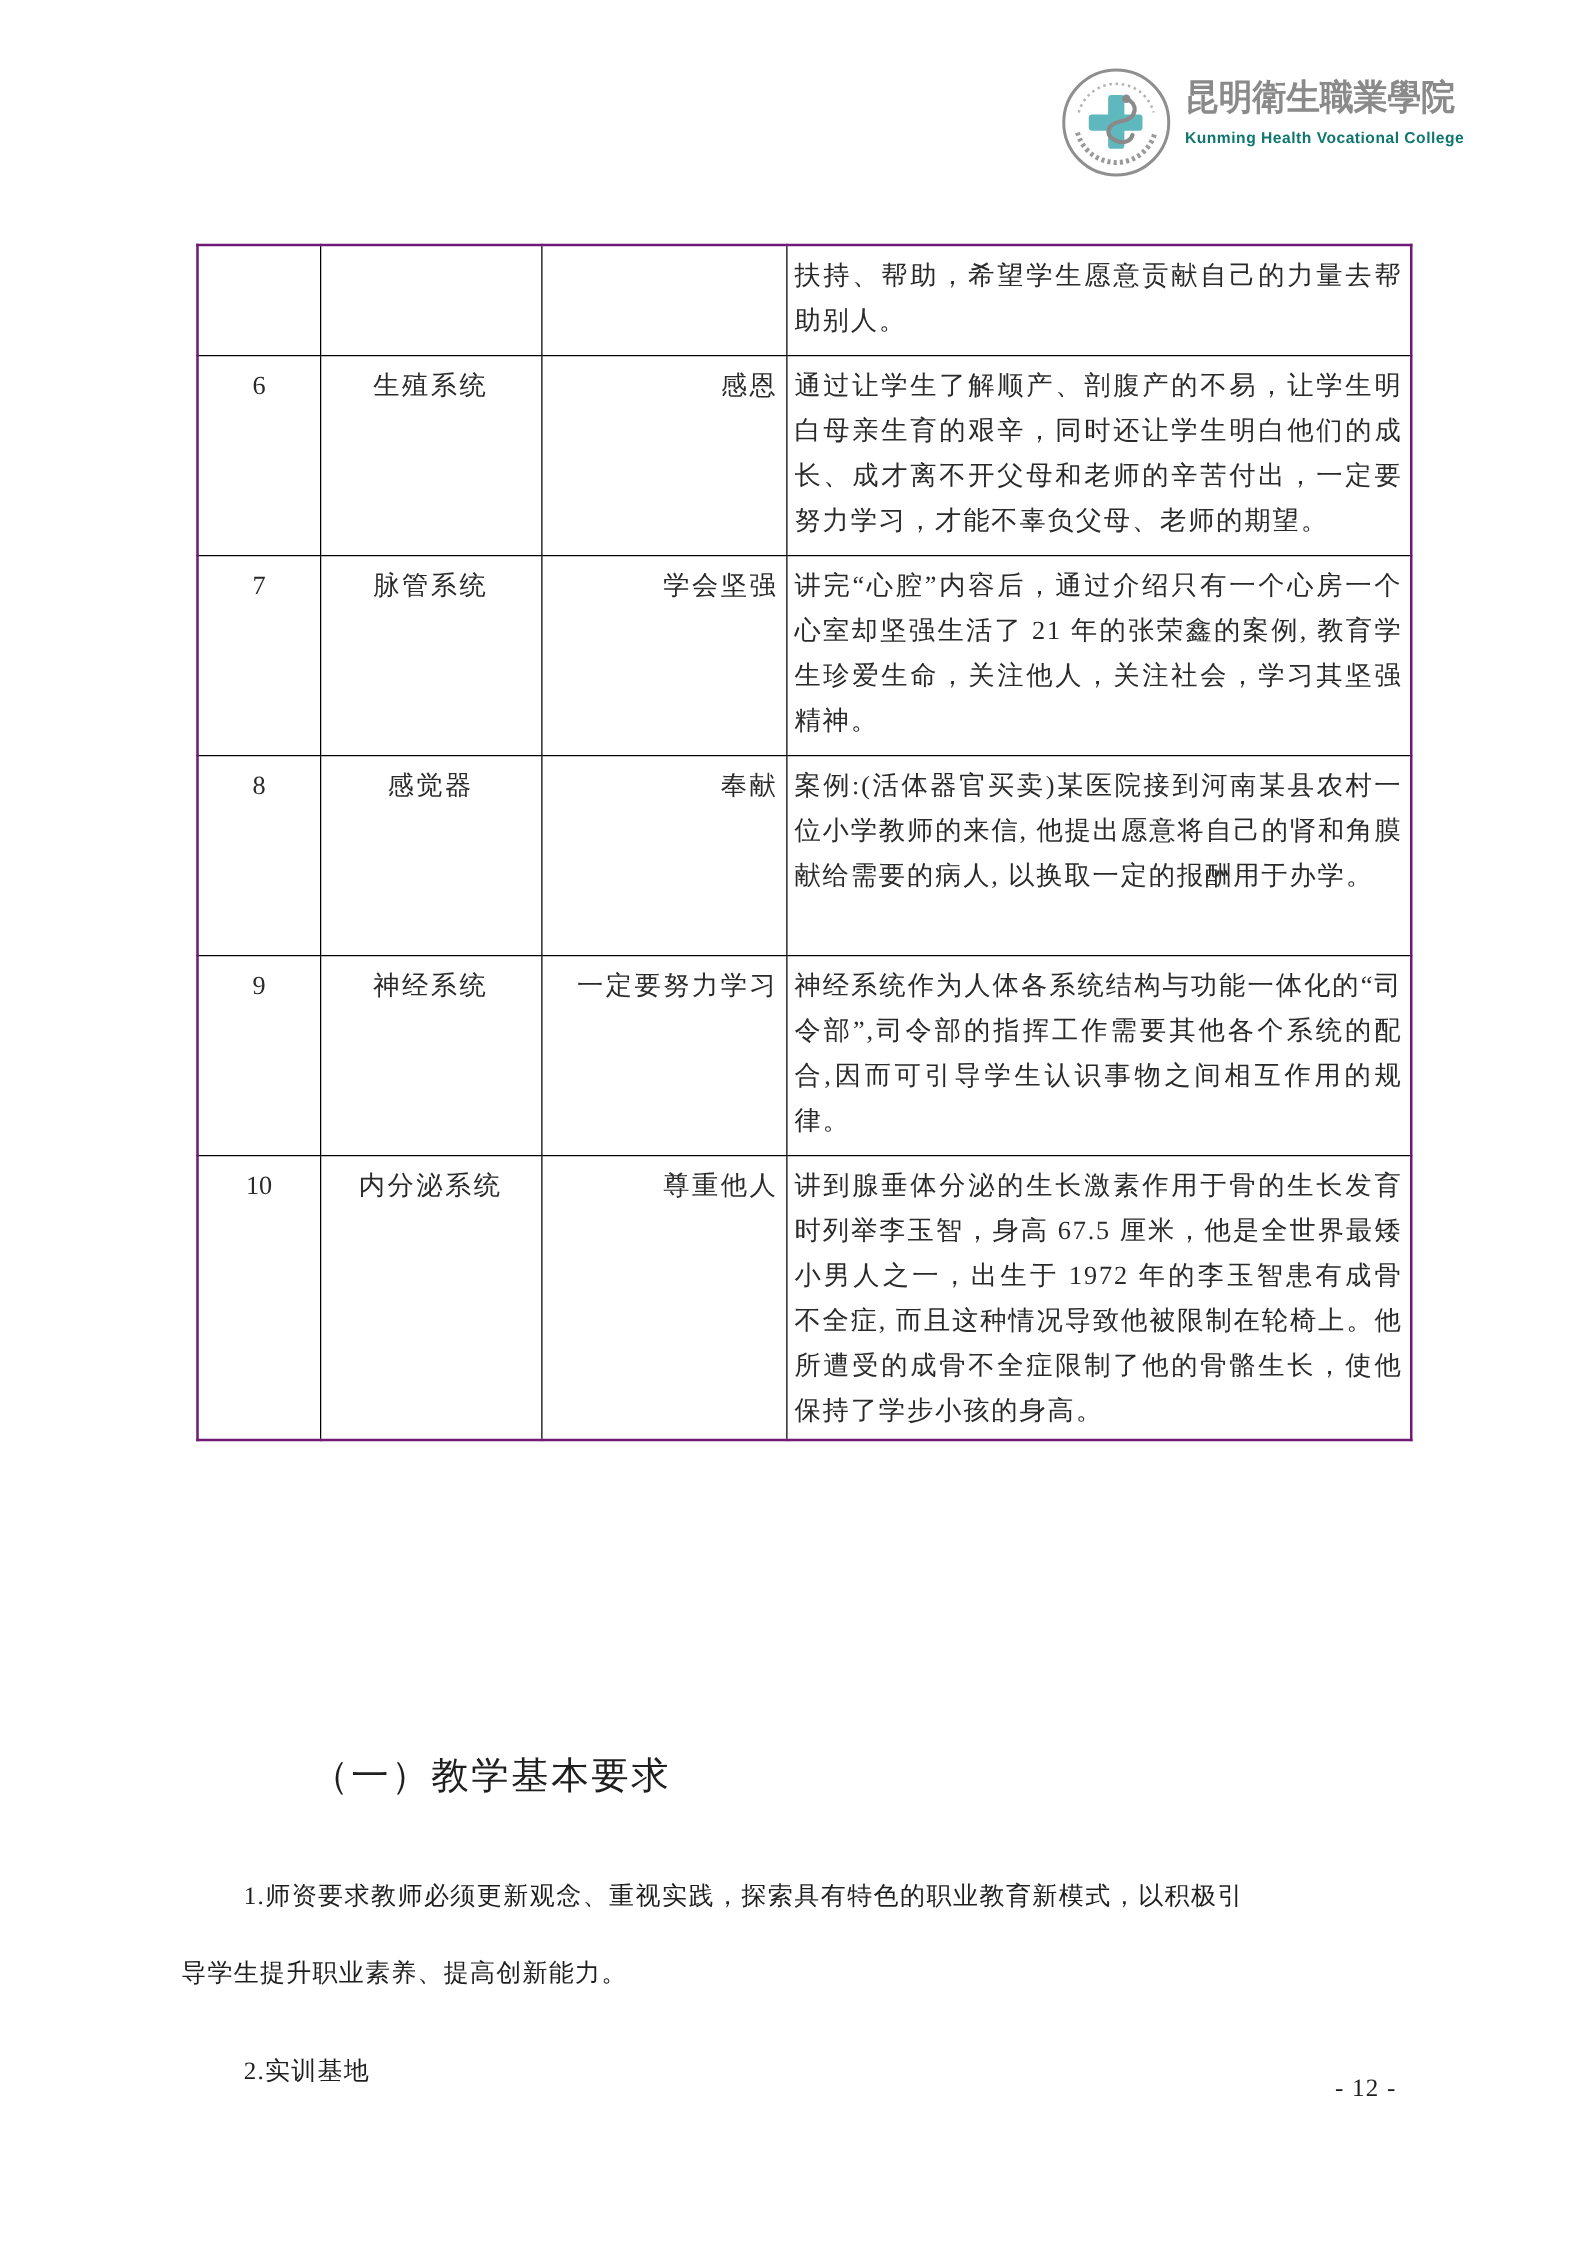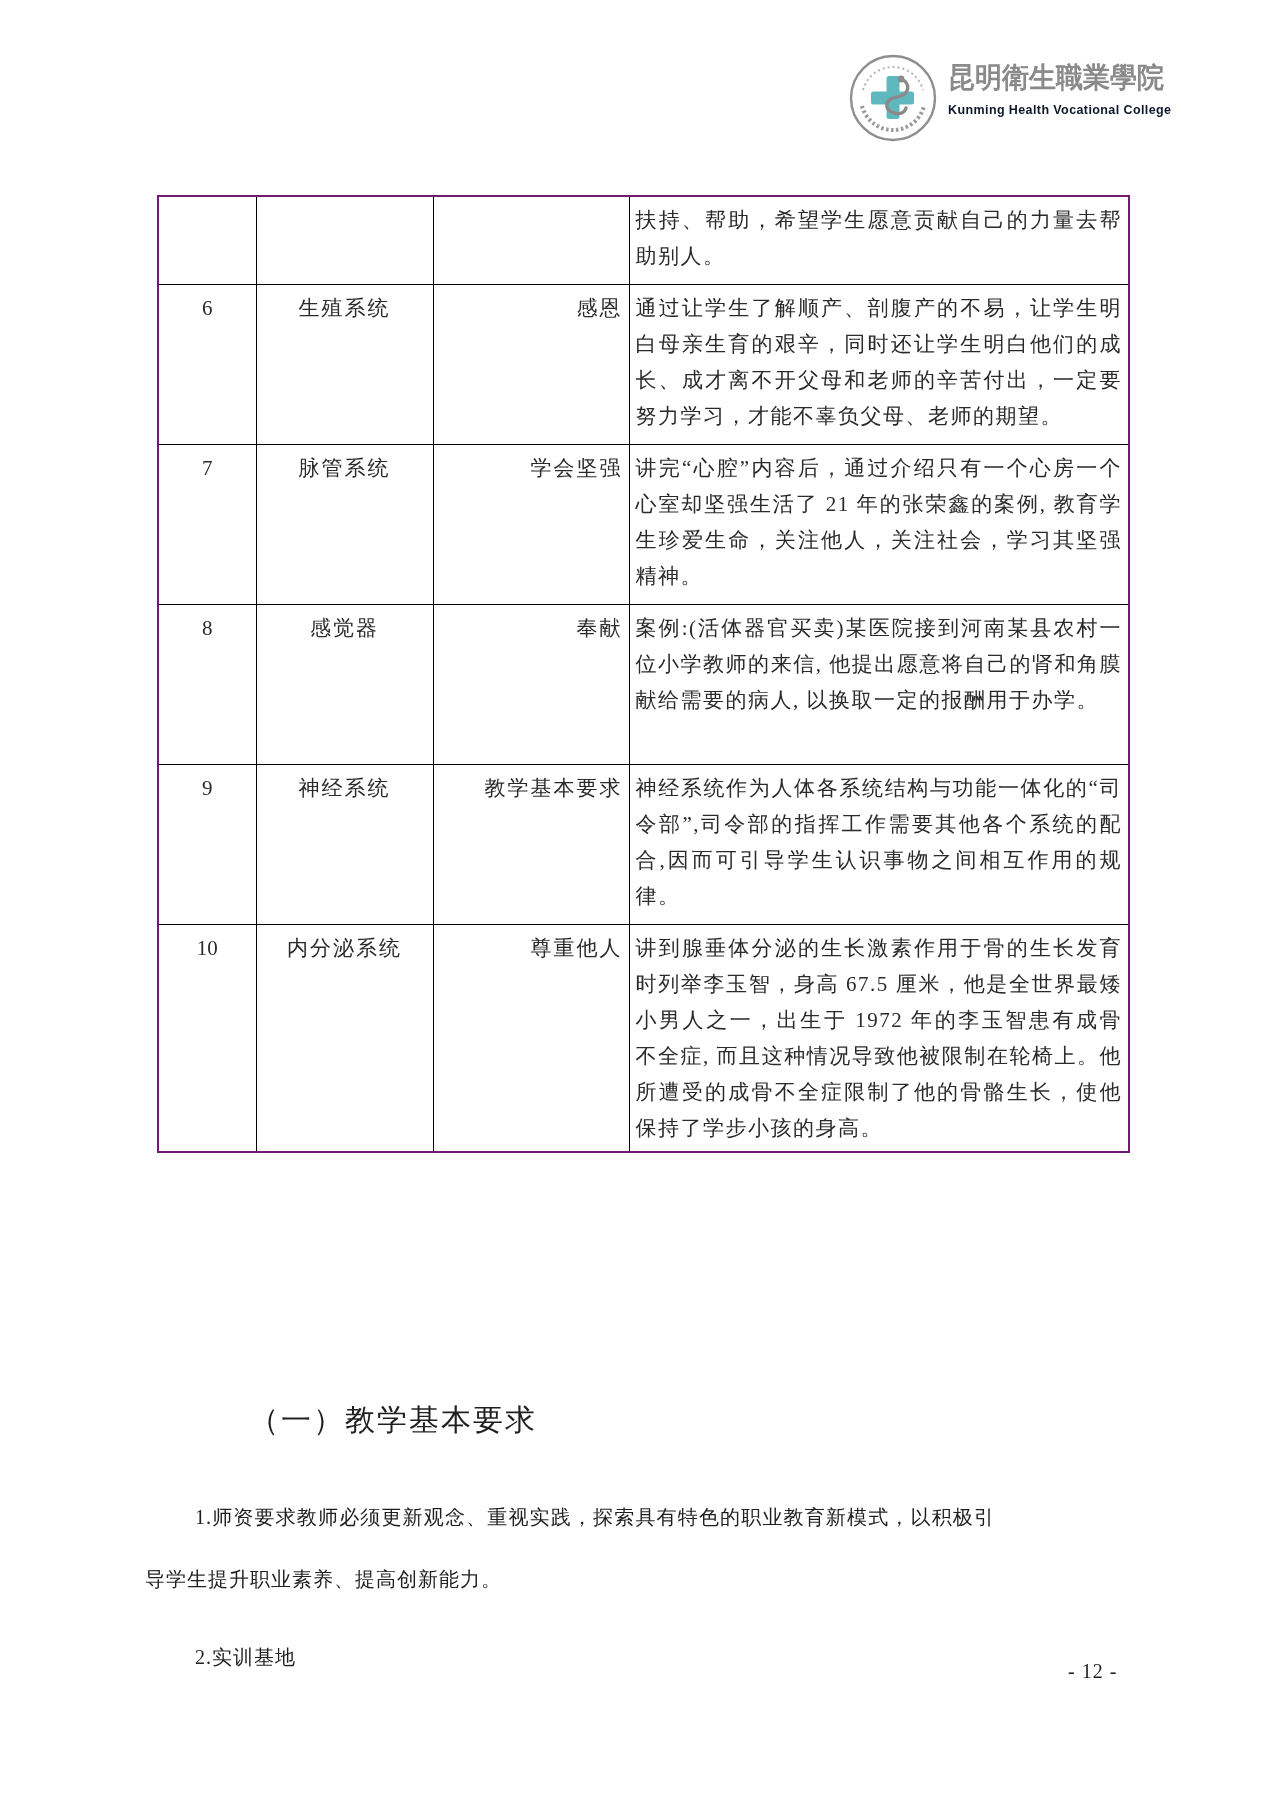--- a/index.html
+++ b/index.html
@@ -16,21 +16,21 @@
   .header{position:absolute;left:0;top:0;width:1274px;height:160px;}
   .seal{position:absolute;left:849px;top:54px;}
   .brand{position:absolute;left:948px;top:60px;width:300px;}
   .brand-zh{
     font-size:27px;color:#8a8a8a;letter-spacing:0px;
     font-family:"Liberation Serif","DejaVu Serif",serif;
     font-weight:bold;white-space:nowrap;
     transform:scaleY(1.05);
   }
   .brand-en{
-    margin-top:7px;font-size:12.5px;font-weight:bold;color:#0f172a;
+    margin-top:7px;font-size:12.5px;font-weight:bold;color:#0f766e;
     font-family:"Liberation Sans","DejaVu Sans",sans-serif;
     letter-spacing:0.4px;white-space:nowrap;
   }
   
   table.moral{
     position:absolute;left:157px;top:195px;
     width:971px;border-collapse:collapse;table-layout:fixed;
     border:2px solid #701a75;
   }
   table.moral td{
@@ -130,21 +130,21 @@
     </tr>
     <tr class="r-4">
       <td class="c-num">8</td>
       <td class="c-sys">感觉器</td>
       <td class="c-theme">奉献</td>
       <td class="c-desc">案例:(活体器官买卖)某医院接到河南某县农村一位小学教师的来信, 他提出愿意将自己的肾和角膜献给需要的病人, 以换取一定的报酬用于办学。</td>
     </tr>
     <tr class="r-4">
       <td class="c-num">9</td>
       <td class="c-sys">神经系统</td>
-      <td class="c-theme">教学基本要求</td>
+      <td class="c-theme">一定要努力学习</td>
       <td class="c-desc">神经系统作为人体各系统结构与功能一体化的“司令部”,司令部的指挥工作需要其他各个系统的配合,因而可引导学生认识事物之间相互作用的规律。</td>
     </tr>
     <tr class="r-6">
       <td class="c-num">10</td>
       <td class="c-sys">内分泌系统</td>
       <td class="c-theme">尊重他人</td>
       <td class="c-desc">讲到腺垂体分泌的生长激素作用于骨的生长发育时列举李玉智，身高 67.5 厘米，他是全世界最矮小男人之一，出生于 1972 年的李玉智患有成骨不全症, 而且这种情况导致他被限制在轮椅上。他所遭受的成骨不全症限制了他的骨骼生长，使他保持了学步小孩的身高。</td>
     </tr>
   </tbody>
     </table>

